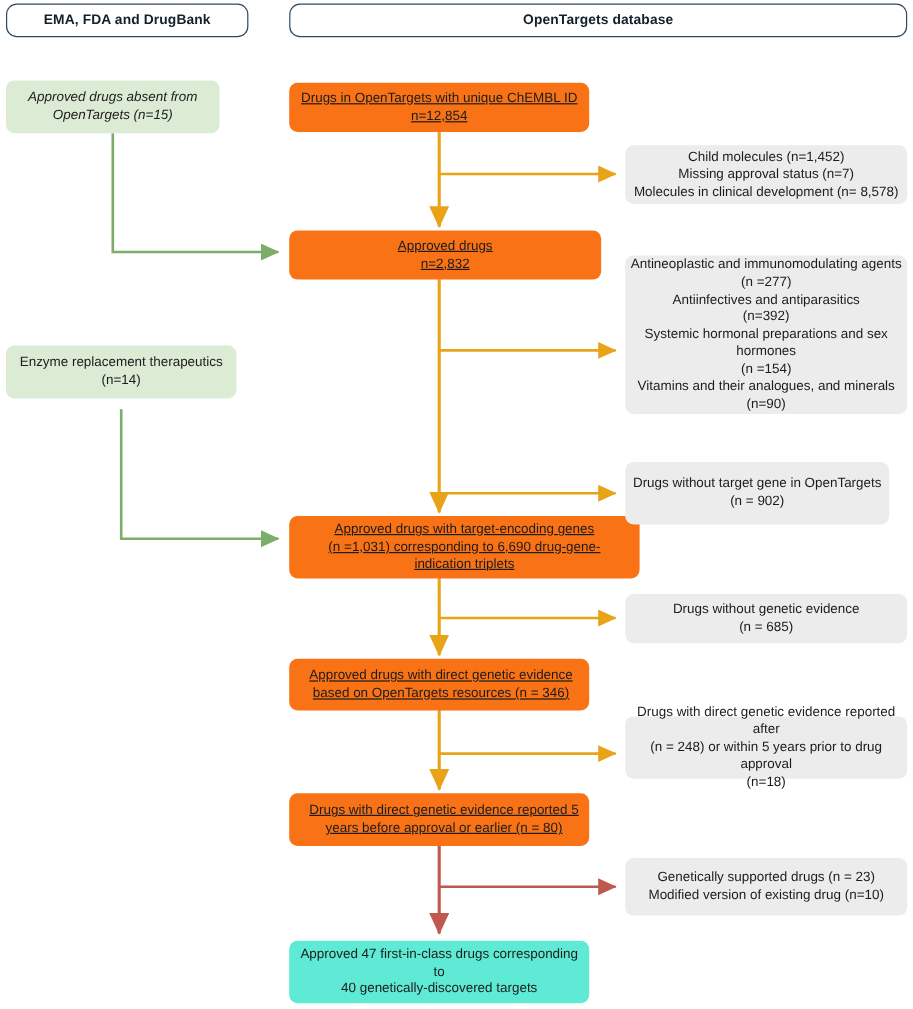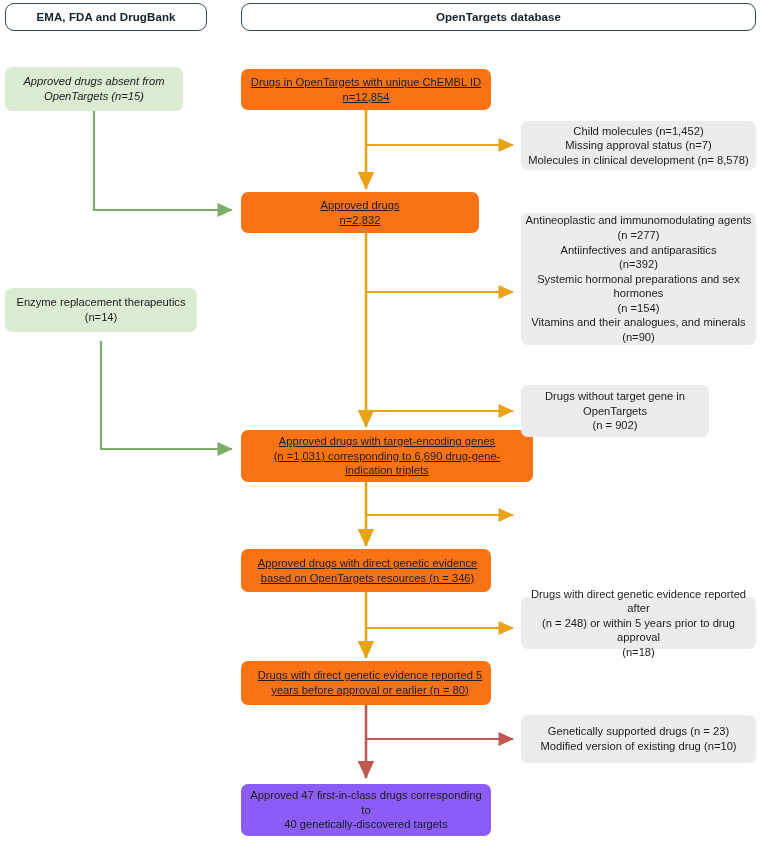--- a/index.html
+++ b/index.html
@@ -41,21 +41,21 @@
   .peach{
     background:#f97316;
     border-radius:7px;
     font-size:11.2px;
     color:#1c1c1c;
     padding:3px 7px;
     text-decoration:underline;
   }
   
   .pink{
-    background:#8b5cf6;
+    background:#5eead4;
     border-radius:7px;
     font-size:11.2px;
     color:#1c1c1c;
     padding:3px 7px;
     text-align:center;
   }
   
   .green{
     background:#dcebd3;
     border-radius:7px;
@@ -124,21 +124,21 @@
   <div class="node green" style="left:5px;top:288px;width:192px;height:44px;">
     <span>Enzyme replacement therapeutics
 (n=14)</span>
   </div>
 
   <div class="node peach" style="left:241px;top:69px;width:250px;height:41px;">
     <span>Drugs in OpenTargets with unique ChEMBL ID
 n=12,854</span>
   </div>
 
-  <div class="node peach" style="left:241px;top:192px;width:238px;height:41px;">
+  <div class="node peach" style="left:241px;top:192px;width:260px;height:41px;">
     <span>Approved drugs
 n=2,832</span>
   </div>
 
   <div class="node peach" style="left:241px;top:430px;width:292px;height:52px;">
     <span>Approved drugs with target-encoding genes
 (n =1,031) corresponding to 6,690 drug-gene-
 indication triplets</span>
   </div>
 
@@ -168,25 +168,29 @@
 (n =277)
 Antiinfectives and antiparasitics
 (n=392)
 Systemic hormonal preparations and sex
 hormones
 (n =154)
 Vitamins and their analogues, and minerals
 (n=90)</span>
   </div>
 
-  <div class="node grey" style="left:521px;top:385px;width:188px;height:52px;">
+  <div class="node grey" style="left:521px;top:385px;width:220px;height:52px;">
     <span>Drugs without target gene in OpenTargets
 (n = 902)</span>
   </div>
 
+  <div class="node grey" style="left:521px;top:495px;width:235px;height:41px;">
+    <span>Drugs without genetic evidence
+(n = 685)</span>
+  </div>
 
   <div class="node grey" style="left:521px;top:597px;width:235px;height:52px;">
     <span>Drugs with direct genetic evidence reported after
 (n = 248) or within 5 years prior to drug approval
 (n=18)</span>
   </div>
 
   <div class="node grey" style="left:521px;top:715px;width:235px;height:48px;align-items:center;">
     <span>Genetically supported drugs (n = 23)
 Modified version of existing drug (n=10)</span>

